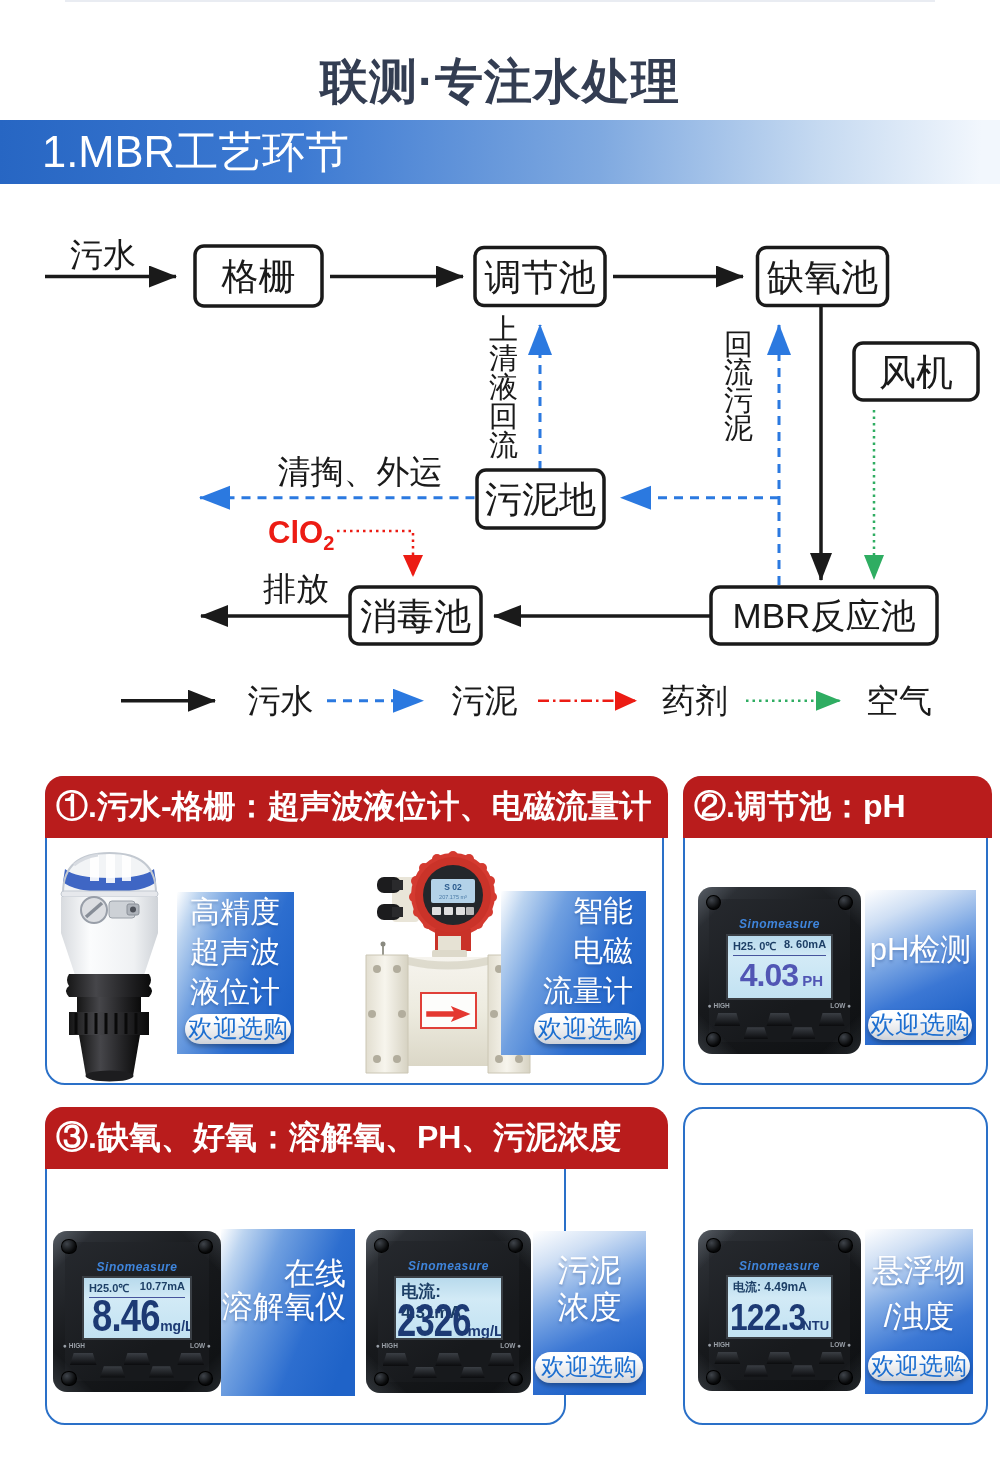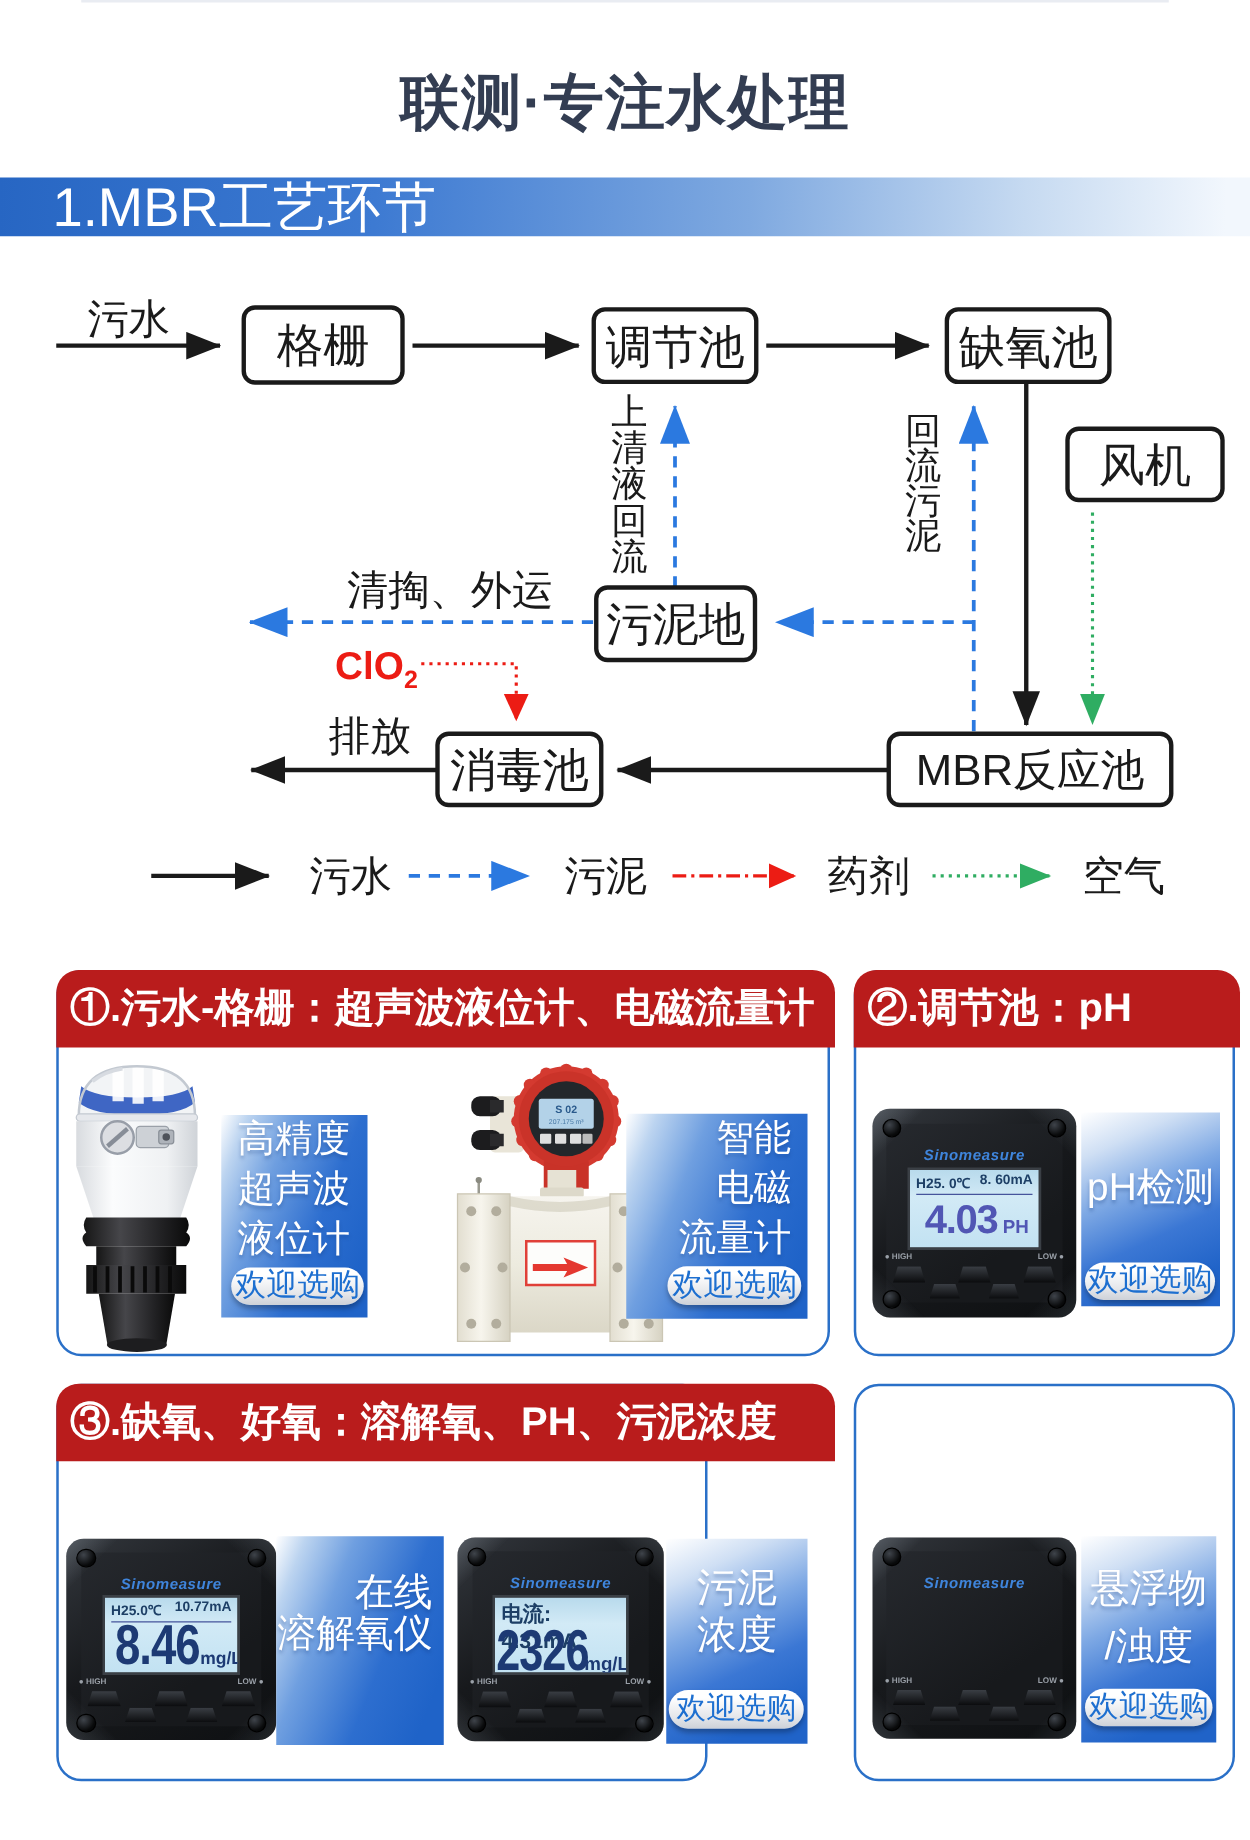--- a/index.html
+++ b/index.html
@@ -1,19 +1,19 @@
 <!DOCTYPE html>
 <html><head>
 <meta charset="utf-8">
 <style>
 *{margin:0;padding:0;box-sizing:border-box}
 html,body{width:1000px;height:1472px;background:#fff;font-family:"Liberation Sans",sans-serif;position:relative;overflow:hidden}
 #topline{position:absolute;left:65px;top:0;width:870px;height:2px;background:#e9ecf2}
 #title{position:absolute;left:0;top:50px;width:1000px;text-align:center;font-size:48px;font-weight:700;color:#333d52;letter-spacing:1px}
-#banner{position:absolute;left:0;top:142px;width:1000px;height:47px;background:linear-gradient(92deg,#2766c3 0%,#3d7ad2 30%,#7fa9e0 60%,#c6daf1 82%,#f2f7fd 98%)}
+#banner{position:absolute;left:0;top:120px;width:1000px;height:64px;background:linear-gradient(92deg,#2766c3 0%,#3d7ad2 30%,#7fa9e0 60%,#c6daf1 82%,#f2f7fd 98%)}
 #banner span{position:absolute;left:42px;top:50%;transform:translateY(-50%);font-size:43.5px;color:#fff;font-weight:500}
 .card{position:absolute;background:#fff;border:2px solid #2a70c8;border-radius:20px}
 .chead{position:absolute;left:-2px;top:-2px;height:62px;background:#b91c1c;border-radius:18px 18px 0 0;color:#fff;font-size:32px;font-weight:700;line-height:60px;padding-left:11px;white-space:nowrap}
 .panel{position:absolute;color:#fff;text-align:center;font-weight:500}
 .pgrad1{background:linear-gradient(112deg,#ffffff 0%,#bcd4f0 12%,#6f9fe0 32%,#2d6ecf 62%,#1f63c8 88%)}
 .pgrad2{background:linear-gradient(155deg,#ffffff 0%,#cfdff4 18%,#7da8e4 40%,#3b77d4 62%,#2063c8 85%)}
 .pline{display:block;text-shadow:0 2px 3px rgba(20,60,130,.35)}
 .pill{position:absolute;background:linear-gradient(#ffffff 20%,#e4e6ea 70%,#cdd1d8);border-radius:16px;color:#1d6fd0;text-align:center;box-shadow:0 3px 4px rgba(0,0,0,.28);font-weight:500}
 .meter{position:absolute;background:linear-gradient(145deg,#33373d 0%,#17191c 45%,#0e1012 100%);border-radius:14px}
 .meter .face{position:absolute;left:7%;top:7%;width:86%;height:86%;background:linear-gradient(145deg,#26292e,#17191c 70%);border-radius:8px}
@@ -360,20 +360,27 @@
 
 <div class="card" style="left:683px;top:1107px;width:305px;height:318px">
 <div class="meter" style="left:13px;top:121px;width:163px;height:161px">
 <div class="face"></div>
       <div class="facet"></div>
 <div class="screw" style="left:5%;top:5%"></div>
       <div class="screw" style="right:5%;top:5%"></div>
 <div class="screw" style="left:5%;bottom:4%"></div>
       <div class="screw" style="right:5%;bottom:4%"></div>
 <div class="logo" style="top:18%;font-size:12px">Sinomeasure</div>
+<div class="lcd" style="left:17%;top:28%;width:66%;height:39.5%">
+<div class="lrow" style="font-size:12px">
+          <span>电流: 4.49mA</span>
+        </div>
+<div class="big" style="top:22px;padding-left:2px;font-size:37px;color:#1d3a74;text-align:left;line-height:1">
+<span style="display:inline-block;transform:scaleX(0.86);transform-origin:0 100%;letter-spacing:-1px">122.3</span><span style="position:relative;left:-15px;font-size:13px;font-weight:700">NTU</span></div>
+</div>
 <div class="hl" style="top:69%;font-size:6.5px">
         <span>● HIGH</span>
         <span>LOW ●</span>
       </div>
 <div class="btns" style="top:75.5%;height:8%">
         <div class="btn" style="width:20%"></div>
         <div class="btn" style="width:20%"></div>
         <div class="btn" style="width:20%"></div>
       </div>
 <div class="btns" style="top:84%;height:7%;left:28%;width:44%">

